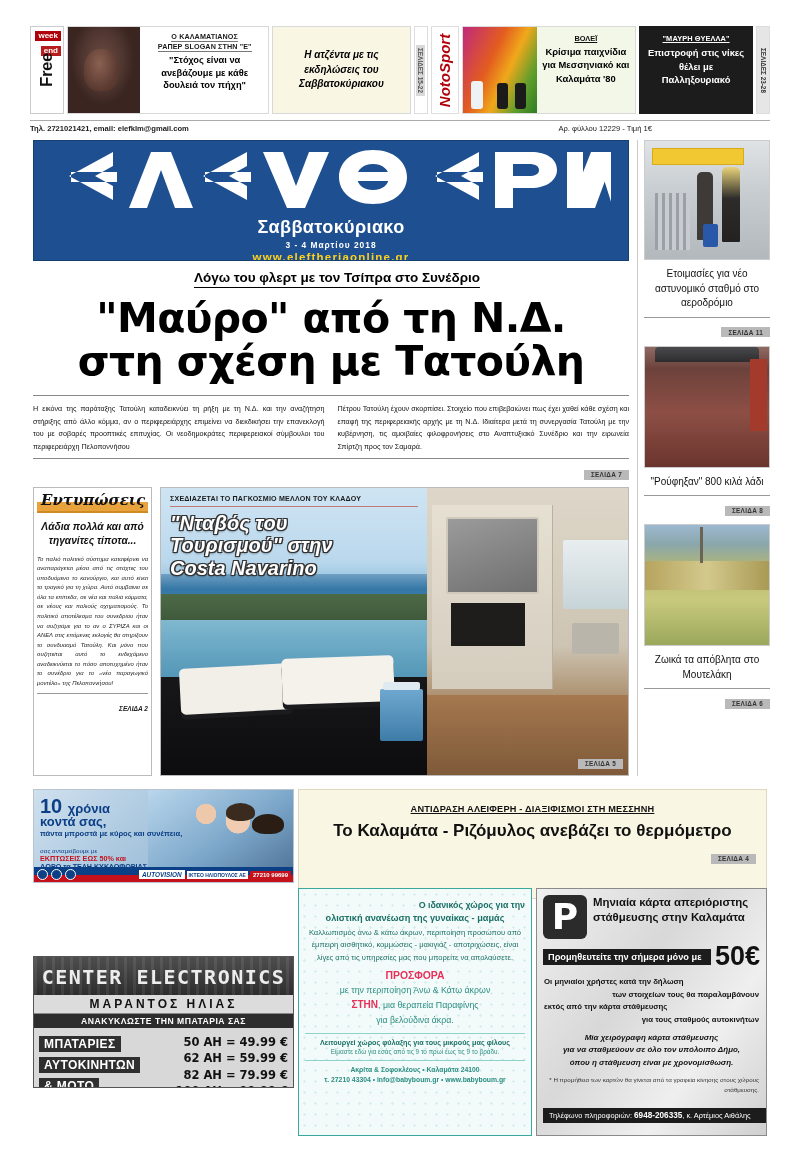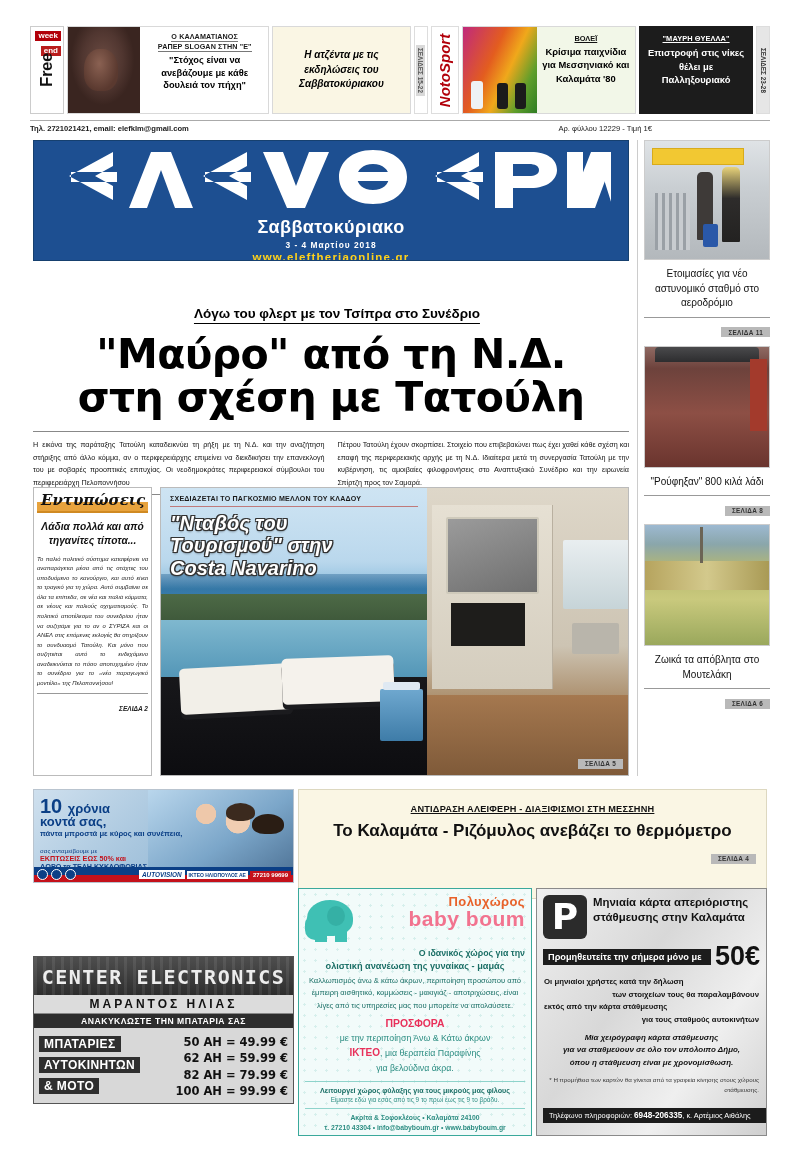--- a/index.html
+++ b/index.html
@@ -140,21 +140,21 @@
   .mh-date { color:#fff; font-size:8.4px; font-weight:bold; letter-spacing:1px; margin-top:2px; }
   .mh-url { color:#ffd21a; font-size:11.5px; font-weight:bold; letter-spacing:1.2px; margin-top:1px; }
 
   
   .lead { position:absolute; left:33px; top:268px; width:596px; }
   .lead-kicker {
     text-align:center; font-size:13.5px; font-weight:bold; color:#000;
     border-bottom:1.5px solid #000; display:inline-block; padding-bottom:2px;
     margin-left:50%; transform:translateX(-50%);
   }
-  .lead-kicker-wrap { text-align:center;margin-top:36px; }
+  .lead-kicker-wrap { text-align:center; }
   .lead-h1 {
     text-align:center; font-size:41px; font-weight:bold; color:#000;
     line-height:1.06; letter-spacing:-0.6px; margin-top:9px;
     font-family:"DejaVu Sans", sans-serif;
   }
   .lead-body {
     margin-top:11px; display:flex; gap:13px;
     border-top:1px solid #888; padding-top:7px;
   }
   .lead-col { flex:1; font-size:7.2px; line-height:1.75; color:#111; text-align:justify; }
@@ -349,21 +349,21 @@
   }
   .sb-head {
     text-align:center; font-size:17px; font-weight:bold; color:#111; margin-top:7px;
   }
   .sb-sel { text-align:right; margin-top:6px; }
 
   
   .bottom-row { position:absolute; left:30px; top:888px; width:740px; height:252px; }
 
   .ad-center {
-    position:absolute; left:3px; top:68px; width:261px; height:148px;
+    position:absolute; left:3px; top:68px; width:261px; height:132px;
     border:1px solid #555; background:#d8d8d8; overflow:hidden;
   }
   .ce-top {
     height:38px; background:linear-gradient(180deg,#4e4e4e 0%, #2d2d2d 100%);
     position:relative; overflow:hidden;
   }
   .ce-top::before{
     content:''; position:absolute; inset:0;
     background:repeating-linear-gradient(90deg, rgba(255,255,255,.08) 0 3px, transparent 3px 9px);
   }
@@ -753,40 +753,27 @@
         <div class="ce-guar-t">
           <div>και οι μπαταρίες</div>
           <div>με 3 χρόνια γραπτή εγγύηση</div>
         </div>
         <span class="ce-lucas">Lucas</span>
       </div>
 
     </div>
 
     <div class="ad-baby">
-      <div class="bb-head">
-        <div class="bb-eleph">
-          <div class="body"></div>
-            <div class="trunk"></div>
-            <div class="ear"></div>
-          <div class="leg1"></div>
-            <div class="leg2"></div>
-        </div>
-        <div class="bb-titles">
-          <div class="bb-poly">Πολυχώρος</div>
-          <div class="bb-logo">baby boum</div>
-        </div>
-      </div>
       <div class="bb-sub">Ο ιδανικός χώρος για την</div>
       <div class="bb-sub2">ολιστική ανανέωση της γυναίκας - μαμάς</div>
       <div class="bb-body">Καλλωπισμός άνω &amp; κάτω άκρων, περιποίηση προσώπου από έμπειρη αισθητικό, κομμώσεις - μακιγιάζ - αποτριχώσεις, είναι λίγες από τις υπηρεσίες μας που μπορείτε να απολαύσετε.</div>
       <div class="bb-offer-t">ΠΡΟΣΦΟΡΑ</div>
       <div class="bb-offer">
         <div>με την περιποίηση Άνω &amp; Κάτω άκρων</div>
-        <div><b>ΙΚΤΕΟ</b><span>, μια θεραπεία Παραφίνης</span></div>
+        <div><b>ΣΤΗΝ</b><span>, μια θεραπεία Παραφίνης</span></div>
         <div>για βελούδινα άκρα.</div>
       </div>
       <div class="bb-note">Λειτουργεί χώρος φύλαξης για τους μικρούς μας φίλους</div>
       <div class="bb-note2">Είμαστε εδώ για εσάς από τις 9 το πρωί έως τις 9 το βράδυ.</div>
       <div class="bb-contact">
         <div>Ακρίτα &amp; Σοφοκλέους • Καλαμάτα 24100</div>
         <div>τ. 27210 43304 • info@babyboum.gr • www.babyboum.gr</div>
       </div>
     </div>
 

